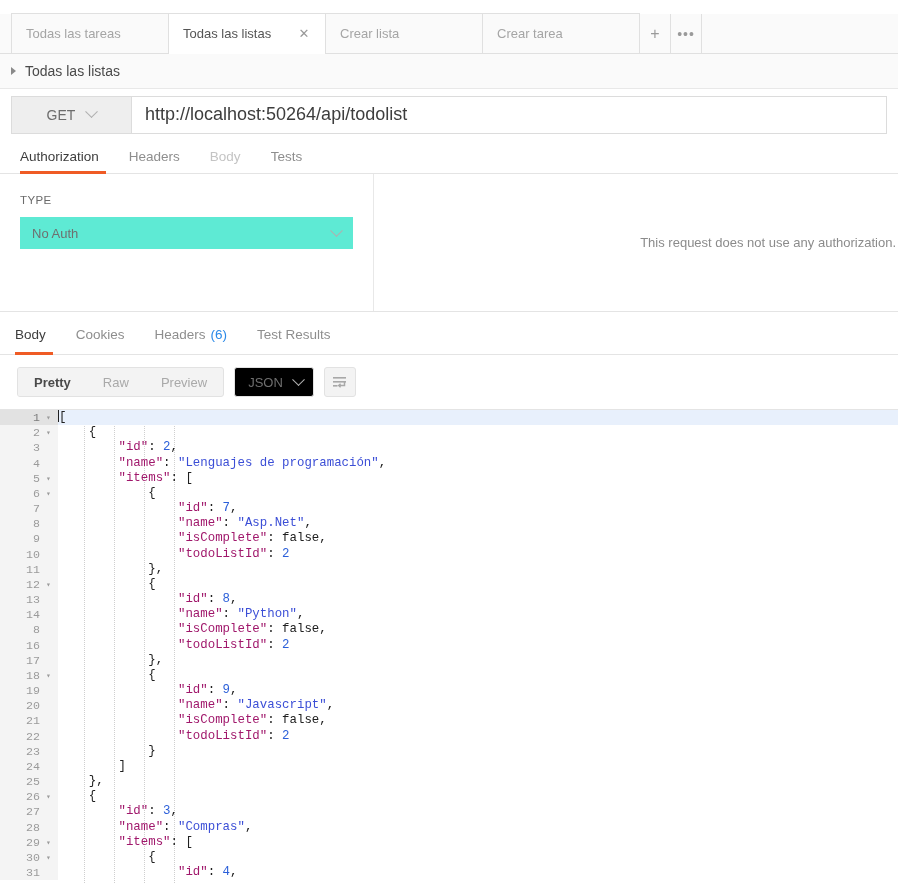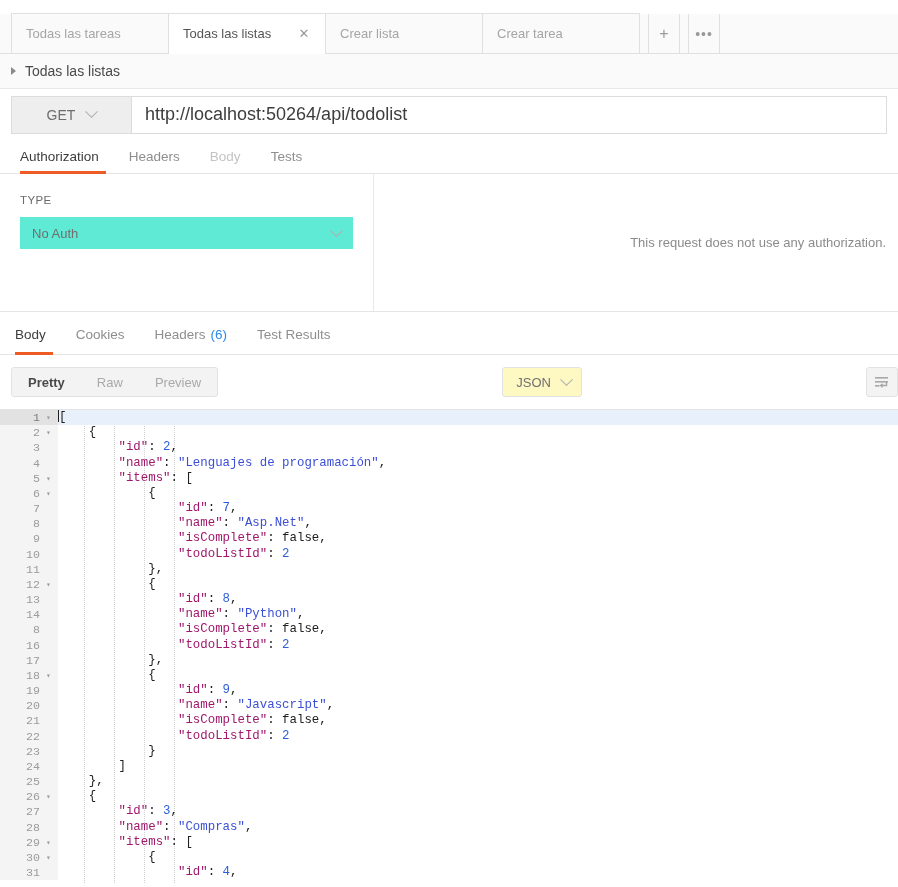--- a/index.html
+++ b/index.html
@@ -14,21 +14,20 @@
 
   
   .tabbar {
     position: relative;
     height: 54px;
     background: #fafafa;
     border-bottom: 1px solid #e0e0e0;
     display: flex;
     align-items: flex-end;
     padding-left: 11px;
-    gap: 9px;
   }
   .tabbar::before {
     content: "";
     position: absolute; left: 0; top: 0; right: 0; height: 14px;
     background: #ffffff;
   }
   .tab {
     position: relative;
     height: 40px;
     min-width: 158px;
@@ -206,21 +205,21 @@
     color: #6f6f6f;
     cursor: pointer;
     user-select: none;
   }
   .auth-select .sel-label { flex: 1; }
   .auth-right {
     flex: 1;
     display: flex;
     align-items: center;
     justify-content: flex-end;
-    padding-right: 12px;
+    padding-right: 2px;
     font-size: 13px;
     color: #8b8b8b;
   }
 
   
   .restabs {
     height: 43px;
     display: flex;
     align-items: flex-end;
     padding-left: 11px;
@@ -228,24 +227,23 @@
     background: #ffffff;
   }
   .restabs .rtab { height: 40px; font-size: 13.5px; }
   .cnt { color: #2b8ae8; margin-left: 5px; }
 
   
   .restoolbar {
     height: 54px;
     display: flex;
     align-items: center;
-    padding-left: 11px;
+    padding-left: 17px;
     gap: 10px;
     background: #ffffff;
-    justify-content: space-between;
   }
   .segbox {
     display: flex;
     height: 30px;
     background: #f3f3f3;
     border: 1px solid #e2e2e2;
     border-radius: 3px;
     overflow: hidden;
   }
   .seg {
@@ -255,21 +253,21 @@
     color: #a9a9a9;
     cursor: pointer;
     user-select: none;
   }
   .seg.active { color: #4a4a4a; background: #f3f3f3; font-weight: 600; }
   .fmtbox {
     display: flex; align-items: center;
     height: 30px;
     padding: 0 10px 0 13px;
     gap: 11px;
-    background: #fef9c3;
+    background: #000000;
     border: 1px solid #e2e2e2;
     border-radius: 3px;
     font-size: 13px;
     color: #6f6f6f;
     cursor: pointer;
     user-select: none;
   }
   .iconbtn {
     width: 32px; height: 30px;
     background: #f3f3f3;

